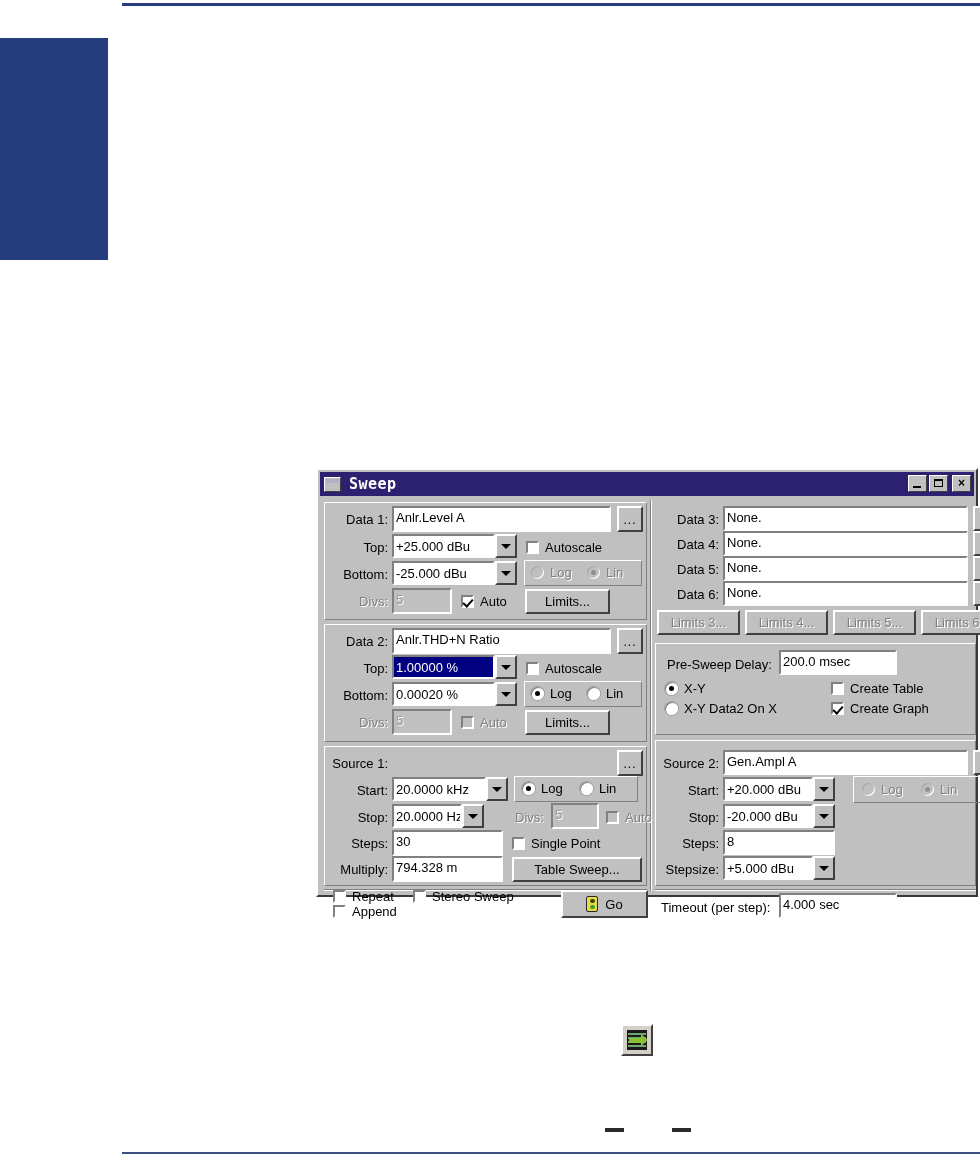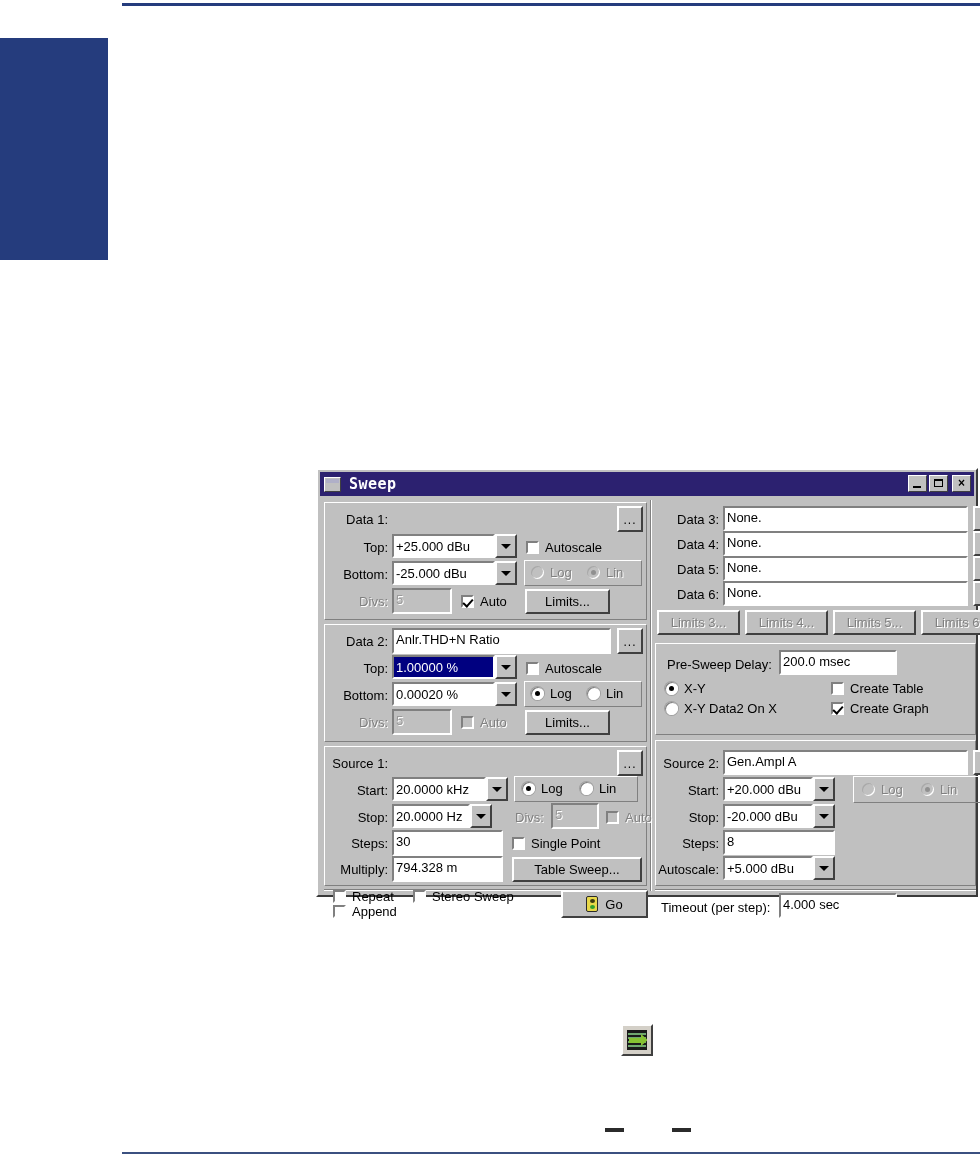--- a/index.html
+++ b/index.html
@@ -292,20 +292,21 @@
 
     <div class="client">
 
       <div class="vsep"></div>
 
       <div class="pane-left">
 
         <div class="grp" style="left:2px; top:2px; width:323px; height:118px;"></div>
 
         <div class="lbl r" style="left:8px; top:13px; width:58px;">Data 1:</div>
+        <div class="tf" style="left:70px; top:6px; width:219px; height:26px;">Anlr.Level A</div>
         <div class="btn dots" style="left:295px; top:6px; width:26px; height:26px;">...</div>
 
         <div class="lbl r" style="left:8px; top:41px; width:58px;">Top:</div>
         <div class="combo" style="left:70px; top:34px; width:125px; height:24px;">
           <div class="cf">+25.000  dBu</div>
           <div class="cb"></div>
         </div>
         <div class="cbx" style="left:204px; top:40px;">
           <span class="bx"></span>
           <span class="tx">Autoscale</span>
@@ -387,21 +388,21 @@
         <div class="rad on" style="left:200px; top:281px;">
           <span class="dot"></span>
           <span class="tx">Log</span>
         </div>
         <div class="rad" style="left:258px; top:281px;">
           <span class="dot"></span>
           <span class="tx">Lin</span>
         </div>
 
         <div class="lbl r" style="left:6px; top:311px; width:60px;">Stop:</div>
-        <div class="combo" style="left:70px; top:304px; width:100px; height:24px;">
+        <div class="combo" style="left:70px; top:304px; width:92px; height:24px;">
           <div class="cf">20.0000  Hz</div>
           <div class="cb"></div>
         </div>
         <div class="lbl dis" style="left:193px; top:311px;">Divs:</div>
         <div class="tf dis" style="left:229px; top:303px; width:48px; height:26px;">5</div>
         <div class="cbx dis" style="left:284px; top:310px;">
           <span class="bx"></span>
           <span class="tx">Auto</span>
         </div>
 
@@ -510,21 +511,21 @@
 
         <div class="lbl r" style="left:0px; top:311px; width:66px;">Stop:</div>
         <div class="combo" style="left:70px; top:304px; width:112px; height:24px;">
           <div class="cf">-20.000  dBu</div>
           <div class="cb"></div>
         </div>
 
         <div class="lbl r" style="left:0px; top:337px; width:66px;">Steps:</div>
         <div class="tf" style="left:70px; top:330px; width:112px; height:25px;">8</div>
 
-        <div class="lbl r" style="left:0px; top:363px; width:66px;">Autoscale:</div>
+        <div class="lbl r" style="left:0px; top:363px; width:66px;">Stepsize:</div>
         <div class="combo" style="left:70px; top:356px; width:112px; height:24px;">
           <div class="cf">+5.000  dBu</div>
           <div class="cb"></div>
         </div>
 
         <div class="hsep" style="left:2px; top:389px; width:321px;"></div>
         <div class="lbl" style="left:8px; top:401px;">Timeout (per step):</div>
         <div class="tf" style="left:126px; top:393px; width:118px; height:25px;">4.000   sec</div>
       </div>
 

